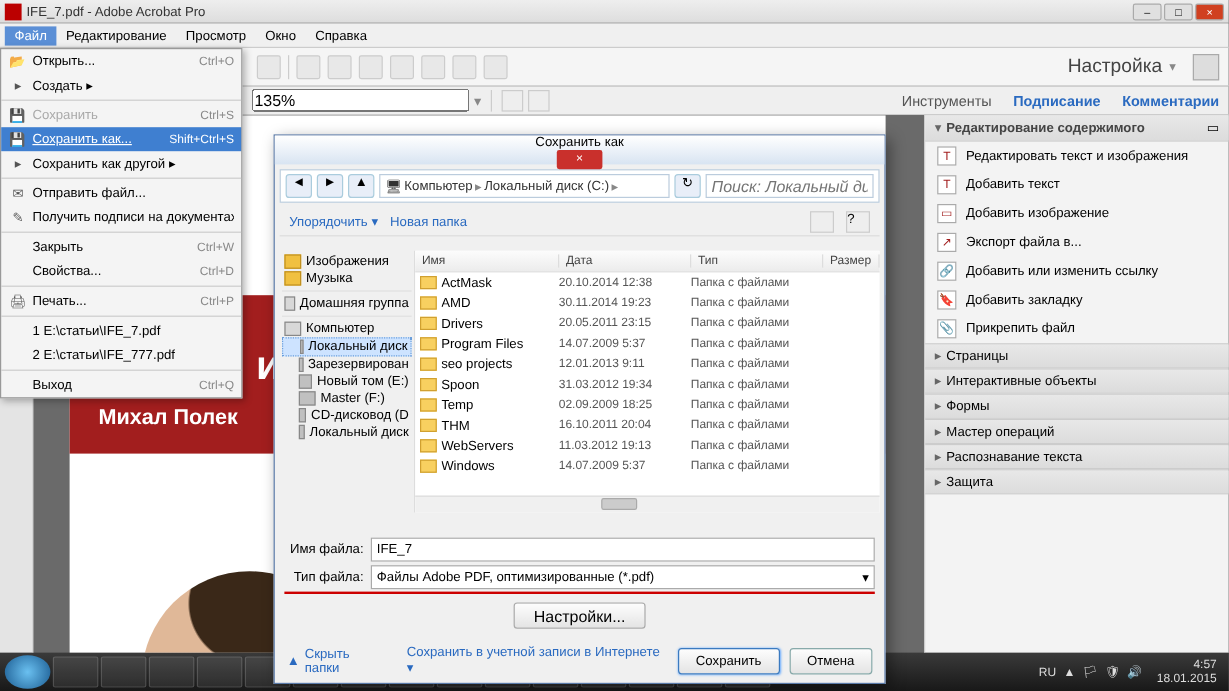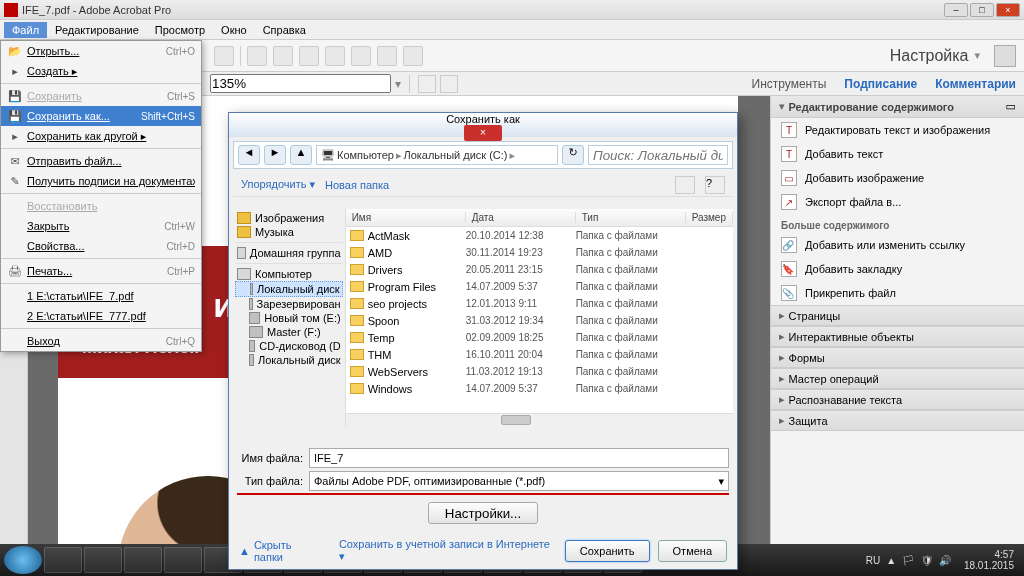--- a/index.html
+++ b/index.html
@@ -15,21 +15,21 @@
 
 
 .menubar { height: 20px; background: #f0f0f0; display: flex; align-items: center; padding: 0 4px; border-bottom: 1px solid #ccc; font-size: 11px; }
 .menubar .mi { padding: 2px 8px; cursor: pointer; }
 .menubar .mi.active { background: #5b8fd6; color: #fff; }
 
 
 .filemenu { position: absolute; left: 0; top: 40px; width: 202px; background: #f4f4f4; border: 1px solid #999; box-shadow: 2px 2px 6px rgba(0,0,0,.3); z-index: 50; font-size: 11px; }
 .filemenu .row { display: flex; align-items: center; height: 20px; padding: 0 6px; cursor: pointer; }
 .filemenu .row .glyph { width: 16px; text-align: center; color: #555; }
-.filemenu .row .lab { flex: 1; padding-left: 4px; white-space: nowrap; overflow: hidden; text-decoration: underline; }
+.filemenu .row .lab { flex: 1; padding-left: 4px; white-space: nowrap; overflow: hidden; }
 .filemenu .row .short { color: #888; font-size: 10px; }
 .filemenu .row.dis { color: #aaa; }
 .filemenu .row.sel { background: #3f7fd0; color: #fff; }
 .filemenu .row.sel .short { color: #fff; }
 .filemenu .row.sel .lab { text-decoration: underline; }
 .filemenu hr { border: none; border-top: 1px solid #ccc; margin: 2px 0; }
 
 
 .toolbar { height: 32px; background: #f5f5f5; border-bottom: 1px solid #ccc; display: flex; align-items: center; padding: 0 8px; gap: 6px; }
 .toolbar .tb { width: 20px; height: 20px; background: #e8e8e8; border: 1px solid #ccc; border-radius: 2px; cursor: pointer; }
@@ -204,21 +204,20 @@
         </div>
         <div class="rp-item">
       <div class="ic">▭</div>
       <span>Добавить изображение</span>
         </div>
         <div class="rp-item">
       <div class="ic">↗</div>
       <span>Экспорт файла в...</span>
         </div>
       </div>
-    <div class="rp-sub">Больше содержимого</div>
     <div id="rp-more">
         <div class="rp-item">
       <div class="ic">🔗</div>
       <span>Добавить или изменить ссылку</span>
         </div>
         <div class="rp-item">
       <div class="ic">🔖</div>
       <span>Добавить закладку</span>
         </div>
         <div class="rp-item">
@@ -287,25 +286,20 @@
        <span class="glyph">✉</span>
        <span class="lab">Отправить файл...</span>
        <span class="short"></span>
      </div>
     <div class="row">
        <span class="glyph">✎</span>
        <span class="lab">Получить подписи на документах...</span>
        <span class="short"></span>
      </div>
     <hr>
-    <div class="row dis">
-       <span class="glyph"></span>
-       <span class="lab">Восстановить</span>
-       <span class="short"></span>
-     </div>
     <div class="row">
        <span class="glyph"></span>
        <span class="lab">Закрыть</span>
        <span class="short">Ctrl+W</span>
      </div>
     <div class="row">
        <span class="glyph"></span>
        <span class="lab">Свойства...</span>
        <span class="short">Ctrl+D</span>
      </div>

